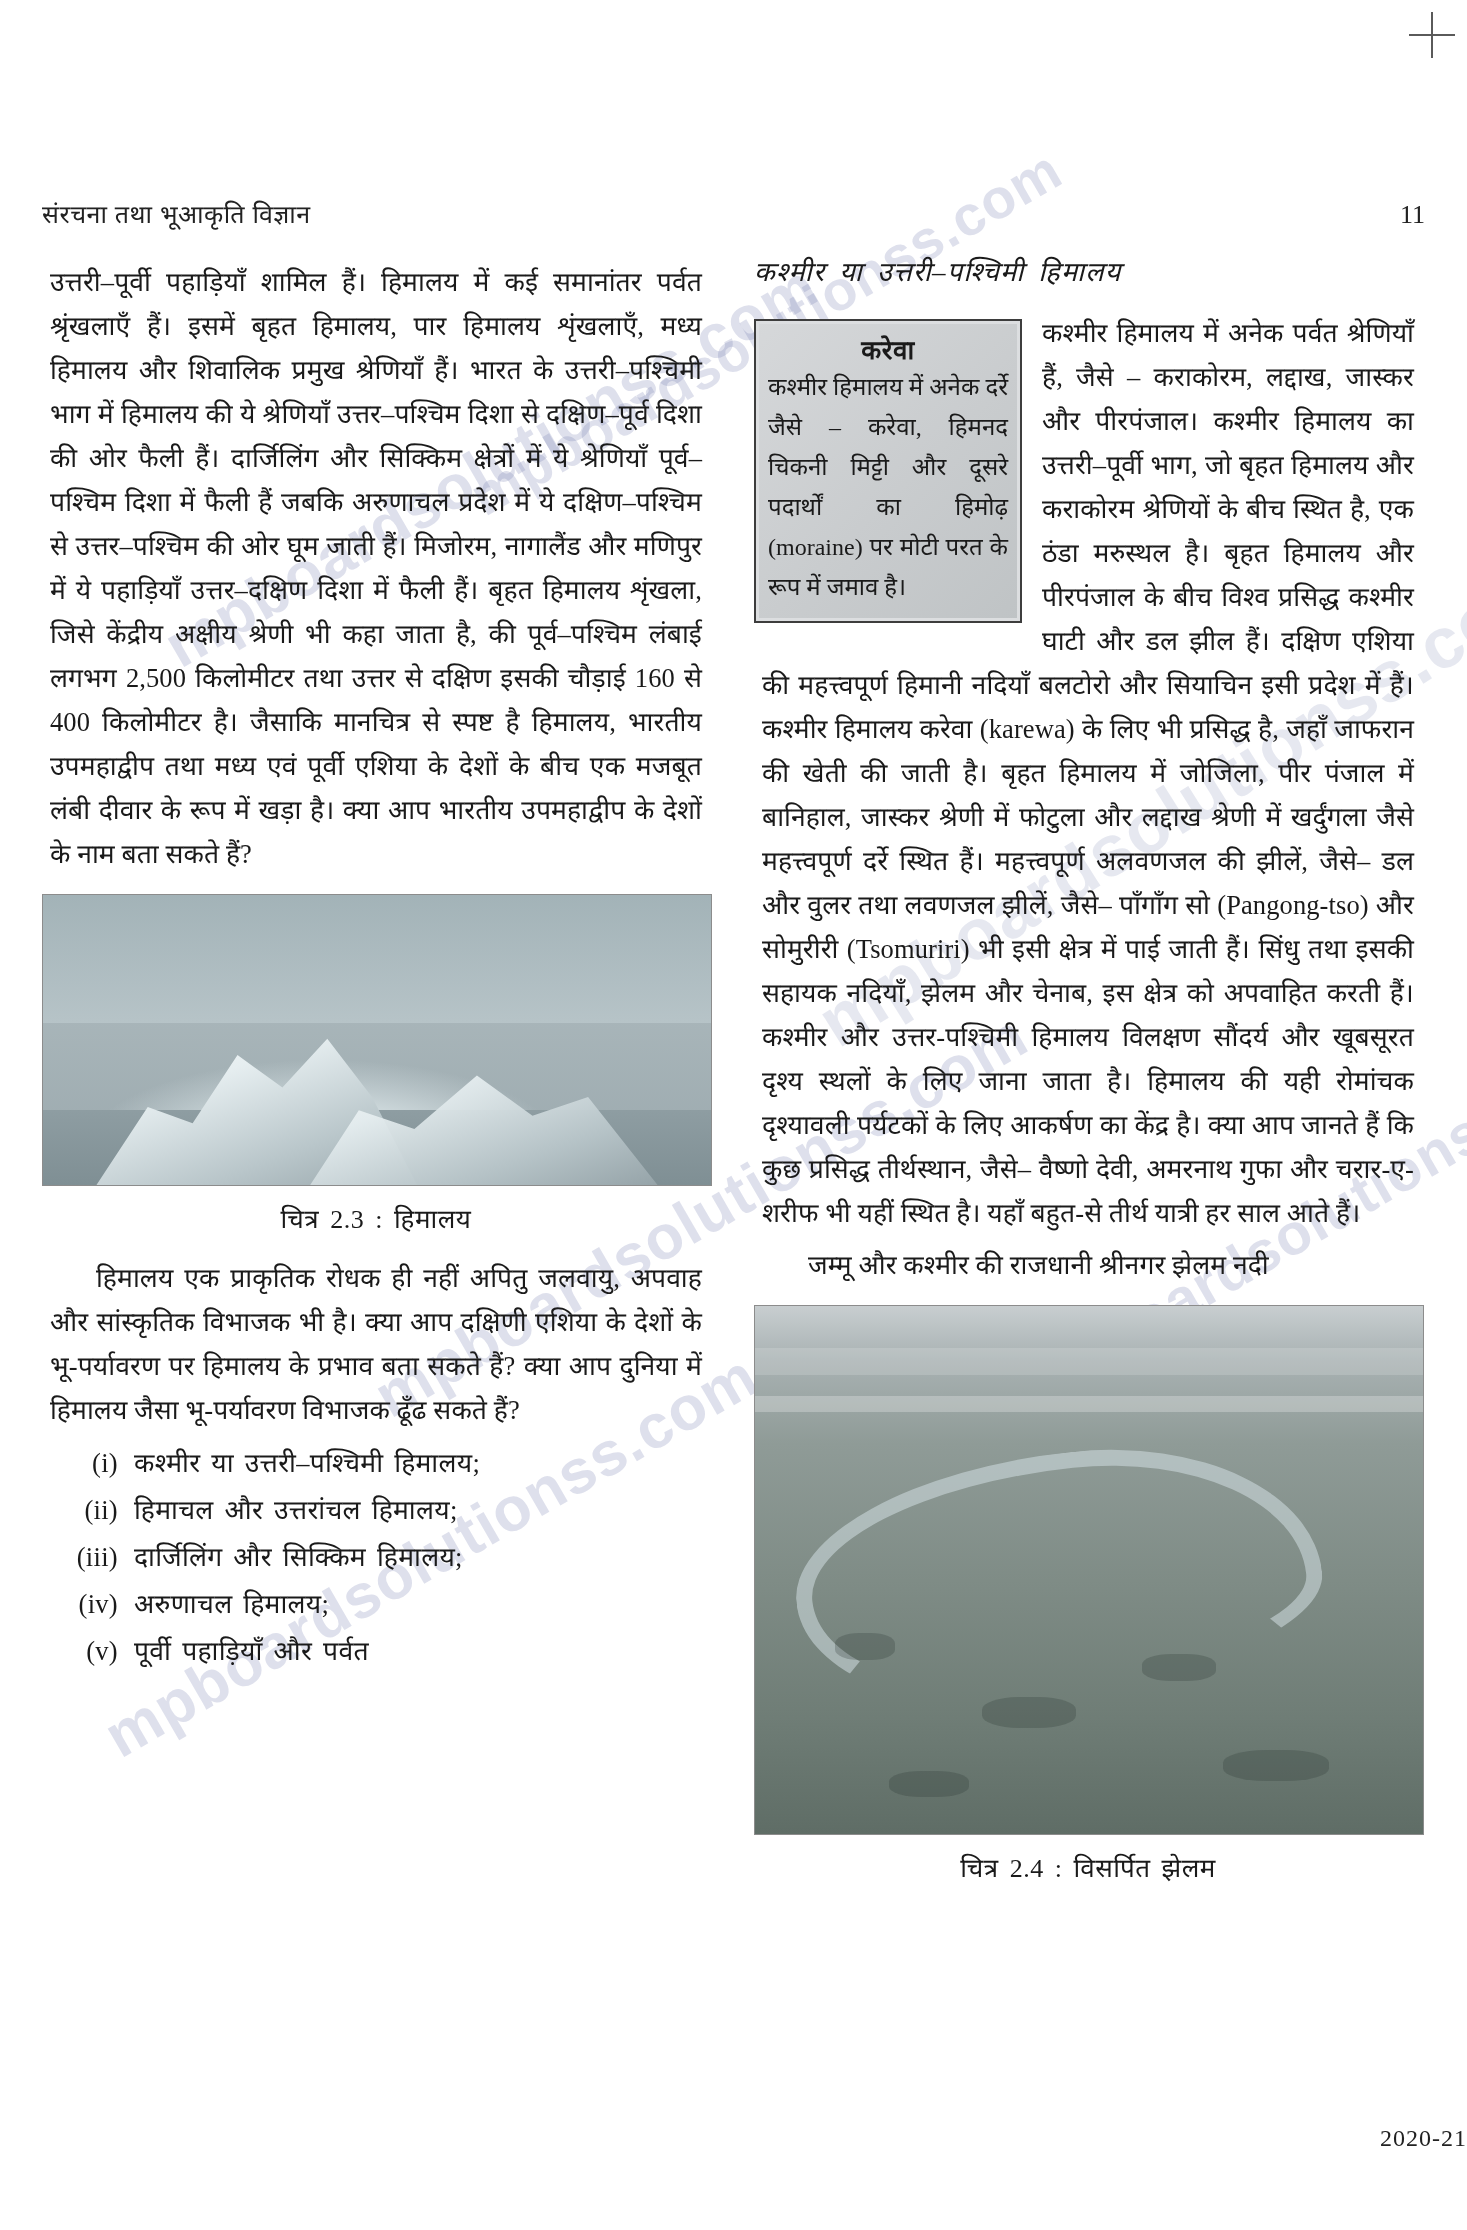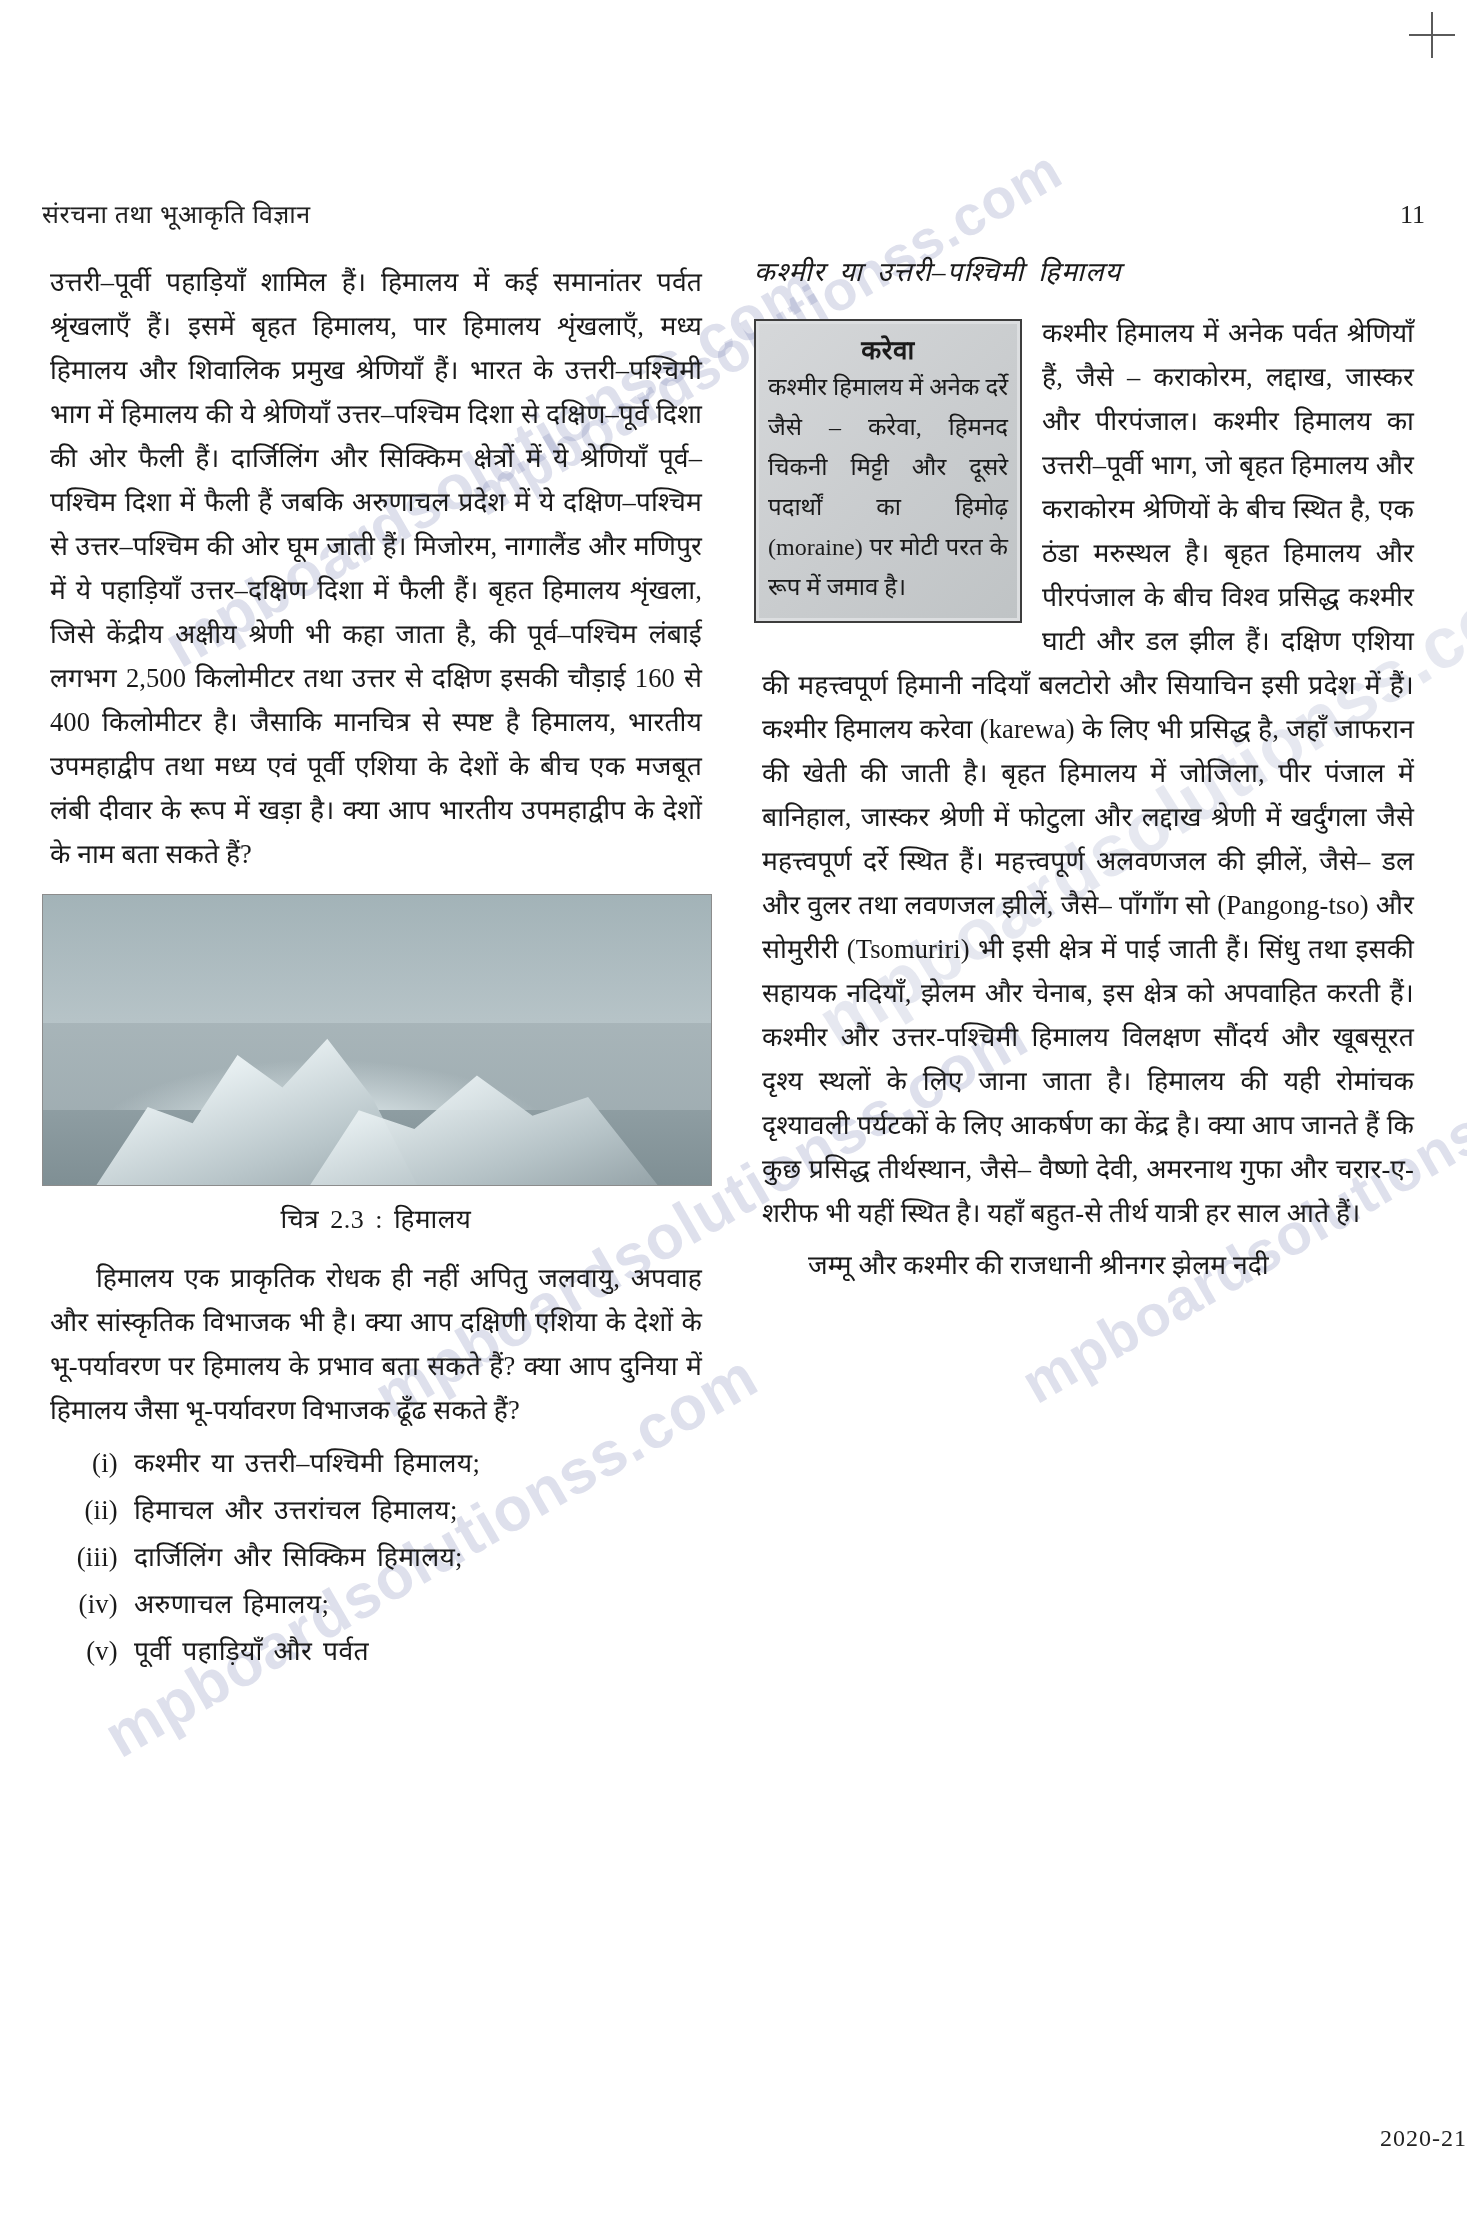--- a/index.html
+++ b/index.html
@@ -314,20 +314,33 @@
 
       <div class="karewa-box">
         <div class="karewa-title">करेवा</div>
         <p class="karewa-body">कश्मीर हिमालय में अनेक दर्रे जैसे – करेवा, हिमनद चिकनी मिट्टी और दूसरे पदार्थों का हिमोढ़ (moraine) पर मोटी परत के रूप में जमाव है।</p>
       </div>
 
       <p class="para">कश्मीर हिमालय में अनेक पर्वत श्रेणियाँ हैं, जैसे – कराकोरम, लद्दाख, जास्कर और पीरपंजाल। कश्मीर हिमालय का उत्तरी–पूर्वी भाग, जो बृहत हिमालय और कराकोरम श्रेणियों के बीच स्थित है, एक ठंडा मरुस्थल है। बृहत हिमालय और पीरपंजाल के बीच विश्व प्रसिद्ध कश्मीर घाटी और डल झील हैं। दक्षिण एशिया की महत्त्वपूर्ण हिमानी नदियाँ बलटोरो और सियाचिन इसी प्रदेश में हैं। कश्मीर हिमालय करेवा (karewa) के लिए भी प्रसिद्ध है, जहाँ जाफरान की खेती की जाती है। बृहत हिमालय में जोजिला, पीर पंजाल में बानिहाल, जास्कर श्रेणी में फोटुला और लद्दाख श्रेणी में खर्दुंगला जैसे महत्त्वपूर्ण दर्रे स्थित हैं। महत्त्वपूर्ण अलवणजल की झीलें, जैसे– डल और वुलर तथा लवणजल झीलें, जैसे– पाँगाँग सो (Pangong-tso) और सोमुरीरी (Tsomuriri) भी इसी क्षेत्र में पाई जाती हैं। सिंधु तथा इसकी सहायक नदियाँ, झेलम और चेनाब, इस क्षेत्र को अपवाहित करती हैं। कश्मीर और उत्तर-पश्चिमी हिमालय विलक्षण सौंदर्य और खूबसूरत दृश्य स्थलों के लिए जाना जाता है। हिमालय की यही रोमांचक दृश्यावली पर्यटकों के लिए आकर्षण का केंद्र है। क्या आप जानते हैं कि कुछ प्रसिद्ध तीर्थस्थान, जैसे– वैष्णो देवी, अमरनाथ गुफा और चरार-ए-शरीफ भी यहीं स्थित है। यहाँ बहुत-से तीर्थ यात्री हर साल आते हैं।</p>
 
       <p class="para indent">जम्मू और कश्मीर की राजधानी श्रीनगर झेलम नदी</p>
 
+      <div class="figure">
+        <div class="figure-img fig-jhelum">
+          <div class="band b1"></div>
+          <div class="band b2"></div>
+          <div class="river"></div>
+          <div class="speck" style="left:12%;top:62%;width:9%;height:5%;"></div>
+          <div class="speck" style="left:34%;top:74%;width:14%;height:6%;"></div>
+          <div class="speck" style="left:58%;top:66%;width:11%;height:5%;"></div>
+          <div class="speck" style="left:70%;top:84%;width:16%;height:6%;"></div>
+          <div class="speck" style="left:20%;top:88%;width:12%;height:5%;"></div>
+        </div>
+        <div class="fig-caption">चित्र 2.4 : विसर्पित झेलम</div>
+      </div>
 
     </div>
 
   </div>
 
   <div class="footer">2020-21</div>
 
 </div>
 
 </body></html>

